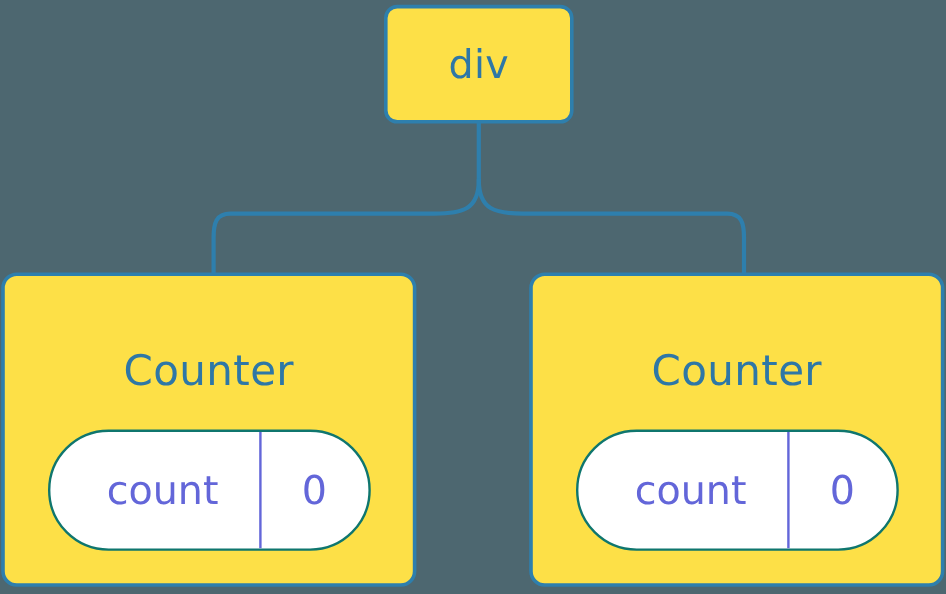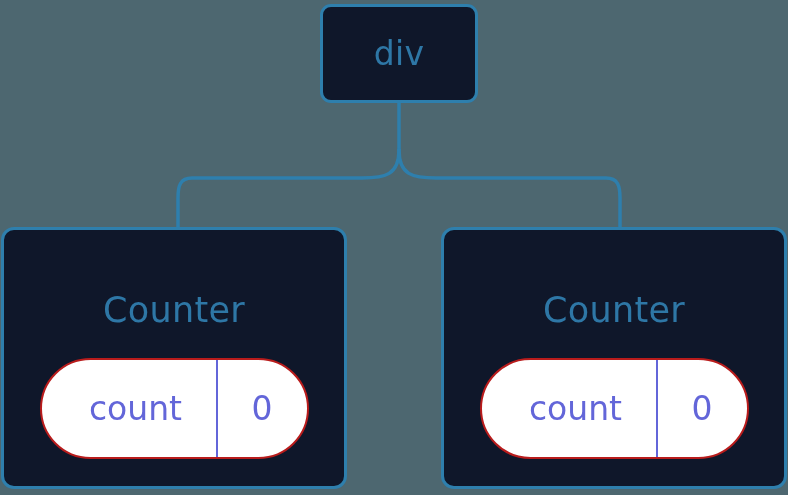--- a/index.html
+++ b/index.html
@@ -25,21 +25,21 @@
     left: 0;
     top: 0;
     width: 788px;
     height: 495px;
     pointer-events: none;
   }
 
   
   .node {
     position: absolute;
-    background: #0f172a;
+    background: #fde047;
     border: 3px solid #2e7fad;
     box-sizing: border-box;
     display: flex;
     flex-direction: column;
     align-items: center;
   }
 
   .node-root {
     left: 320px;
     top: 4px;
@@ -74,21 +74,21 @@
     margin-top: 60px;
     font-size: 35px;
   }
 
   
   .state-pill {
     margin-top: 28px;
     height: 101px;
     display: flex;
     align-items: stretch;
-    border: 2px solid #b91c1c;
+    border: 2px solid #0f766e;
     border-radius: 52px;
     box-sizing: border-box;
     overflow: hidden;
     background: #ffffff;
   }
   .pill-key, .pill-value {
     display: flex;
     align-items: center;
     justify-content: center;
     color: #6366d9;

